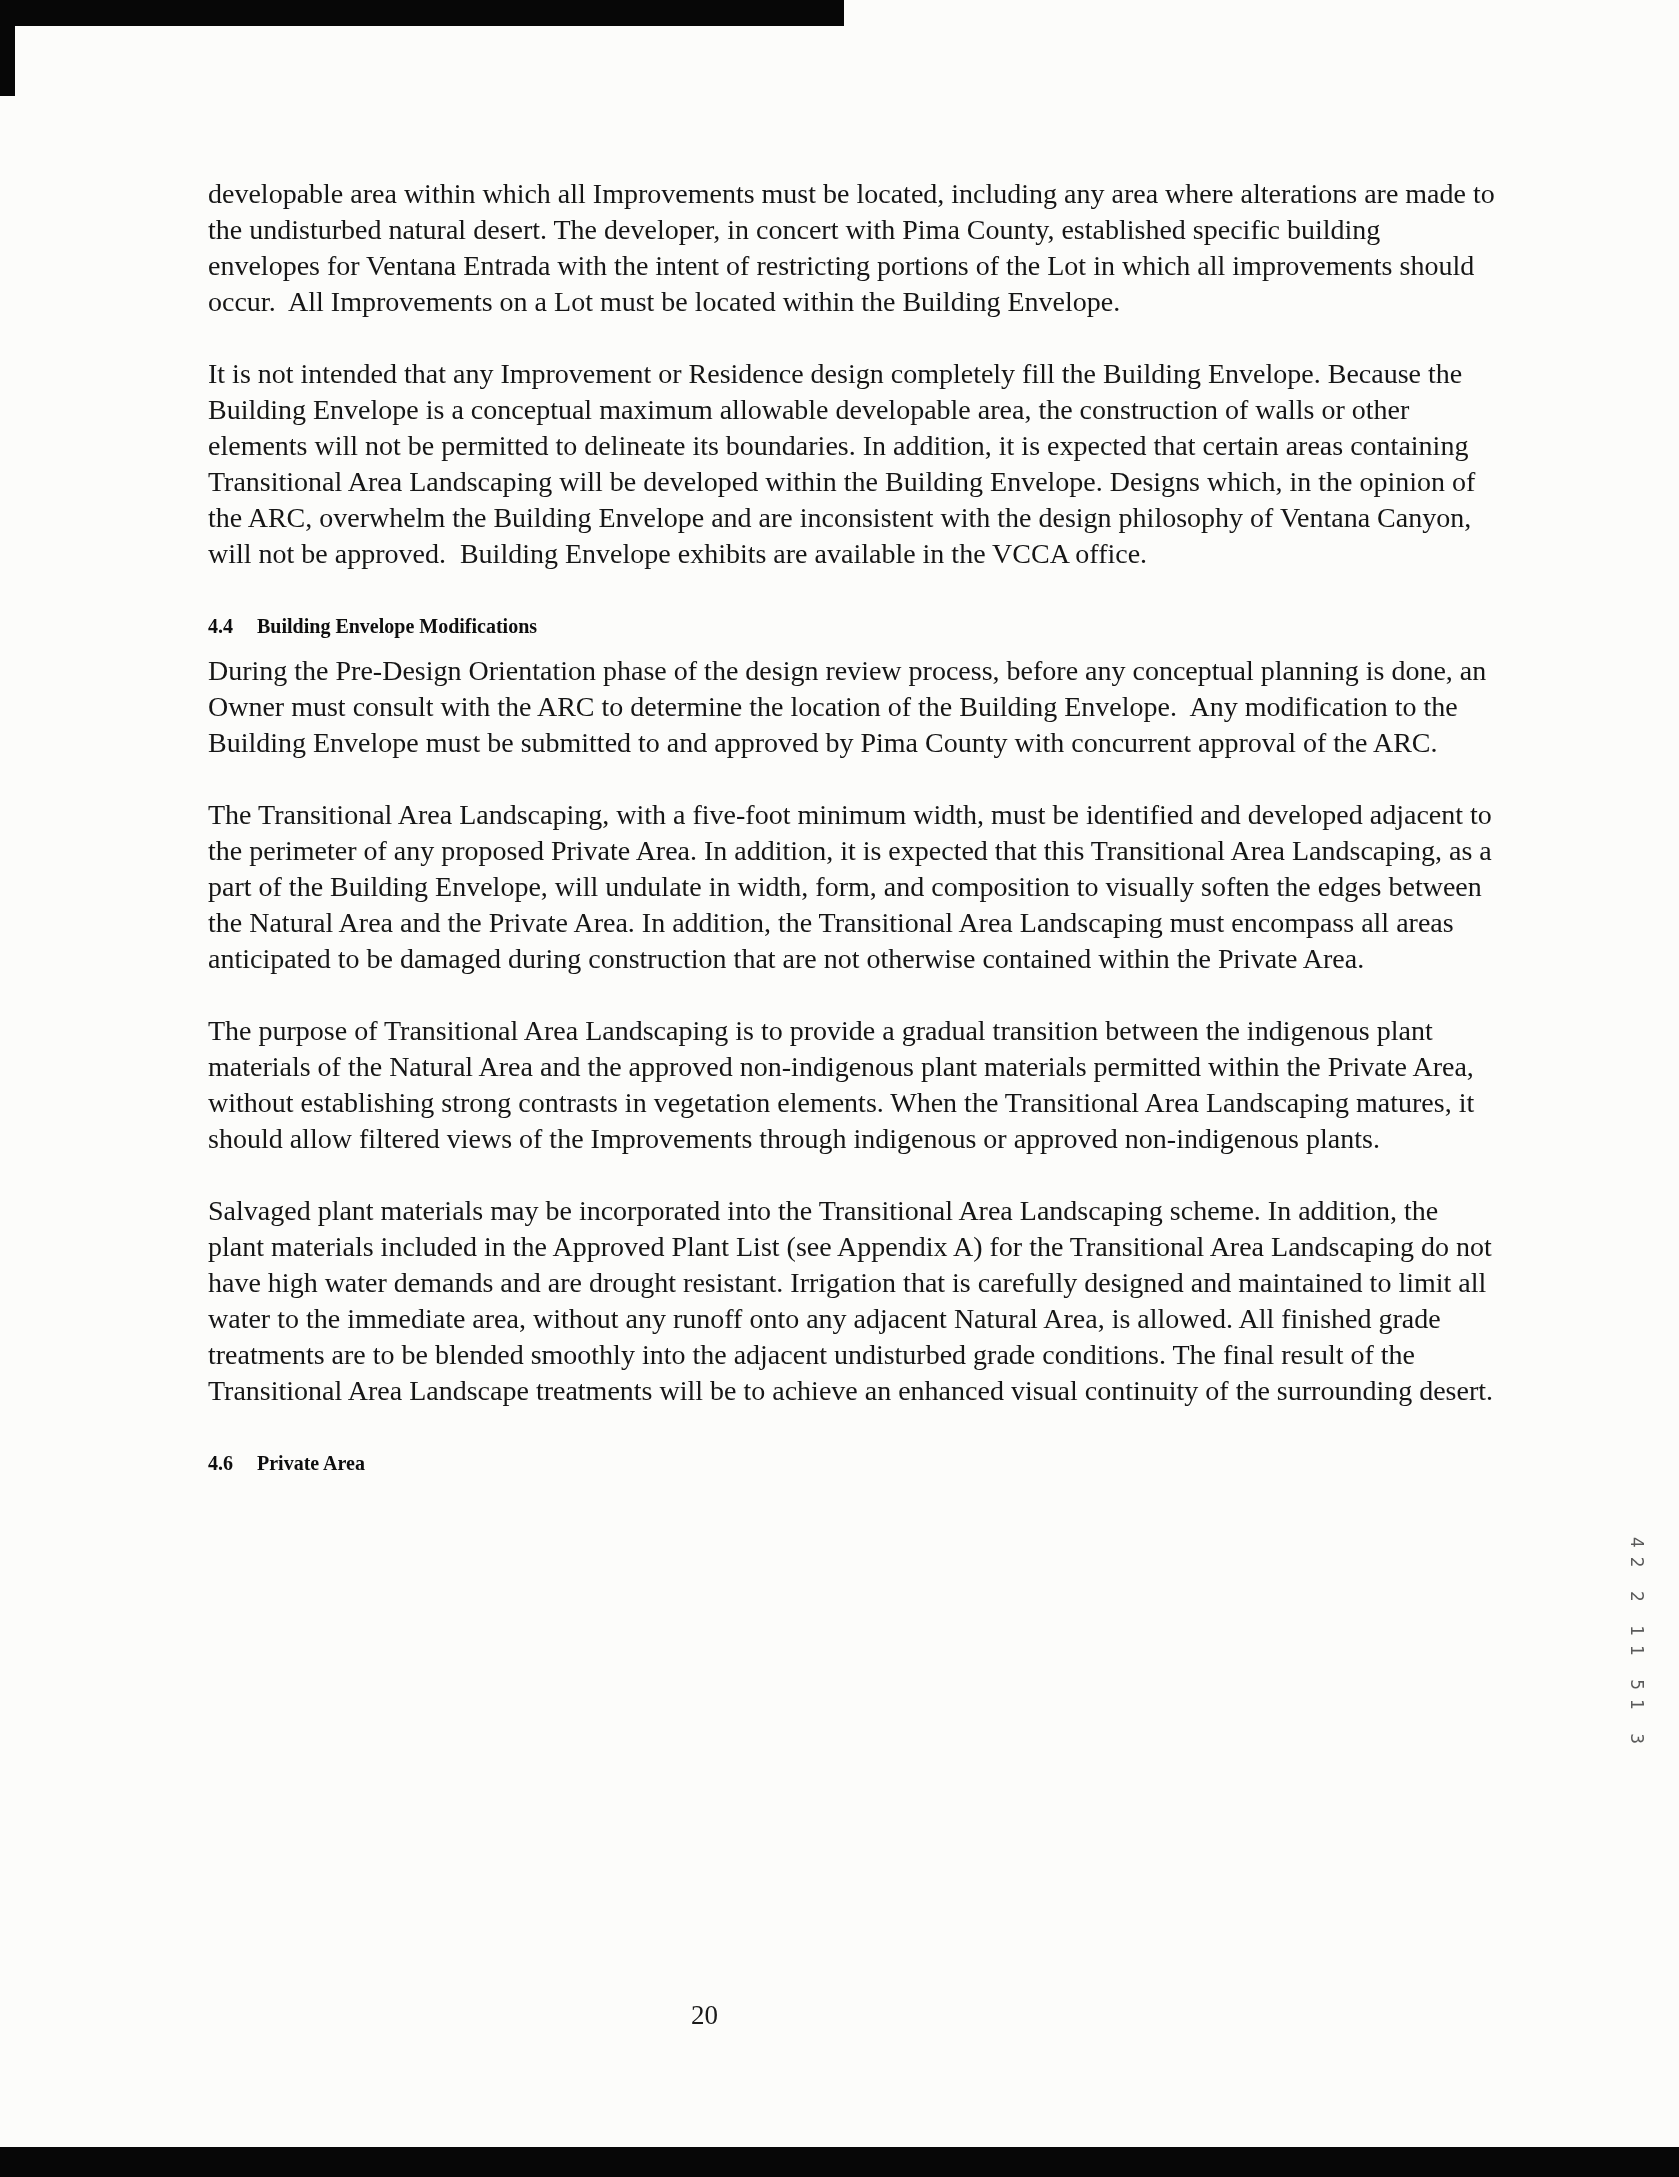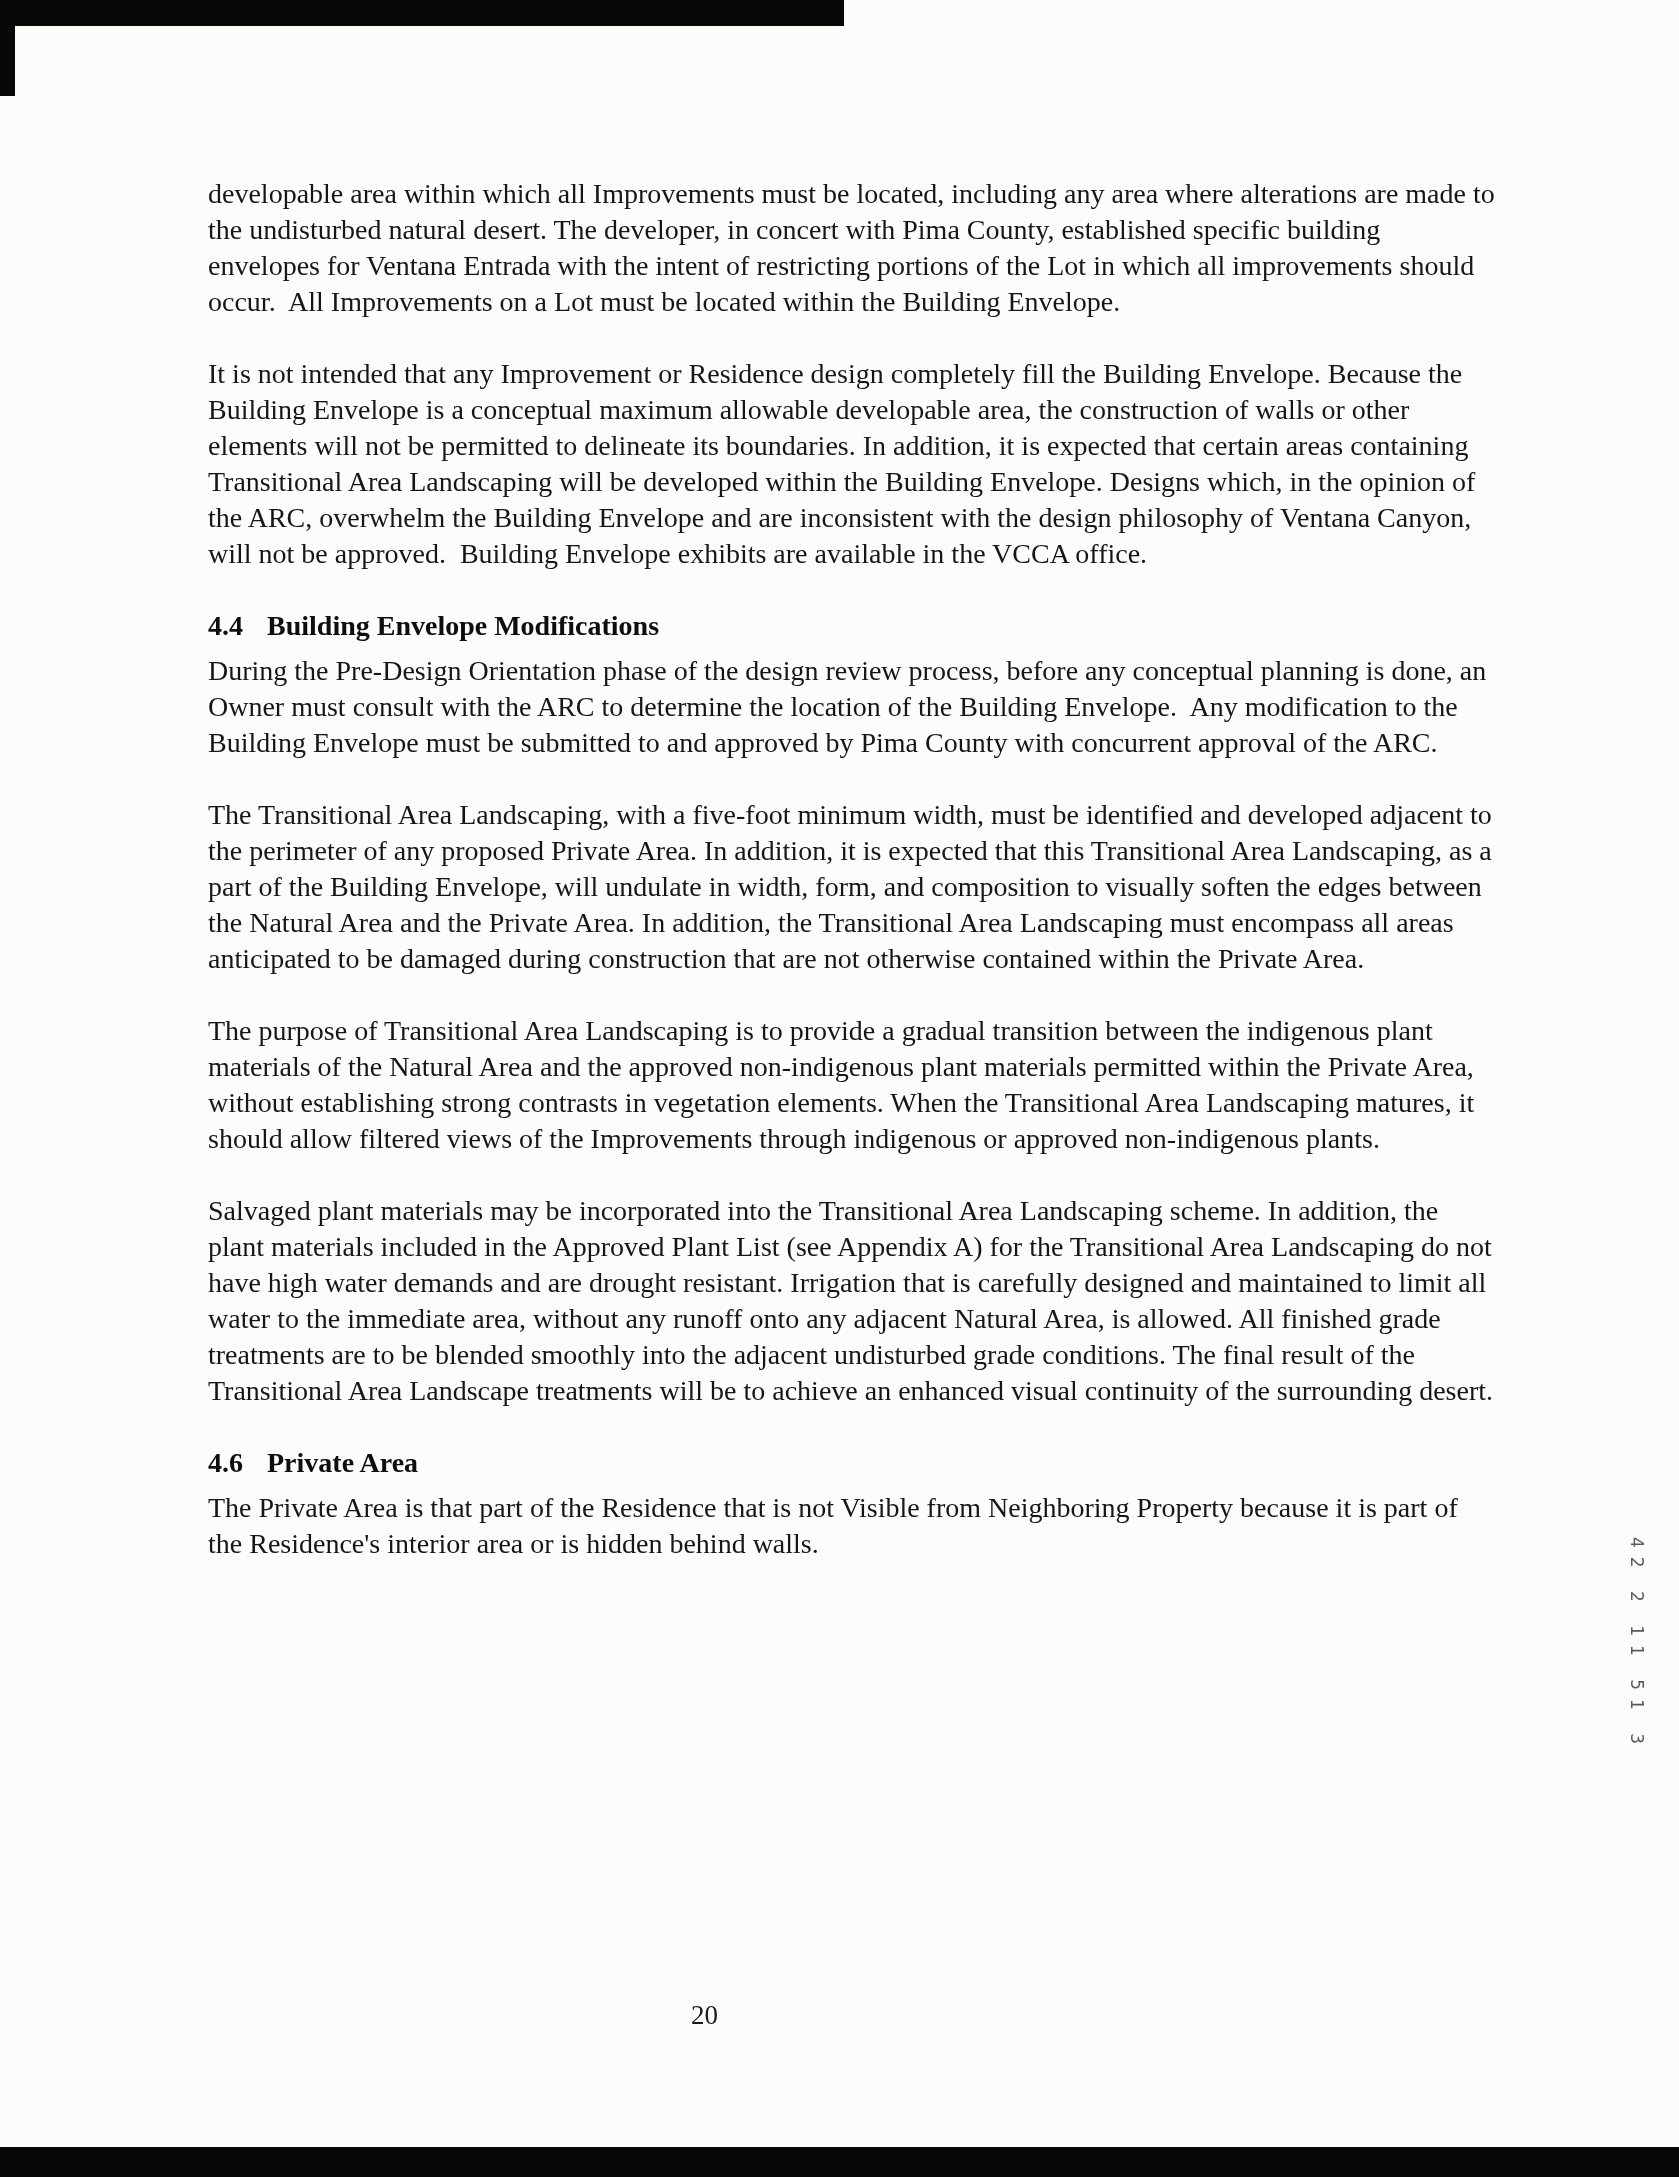--- a/index.html
+++ b/index.html
@@ -31,21 +31,21 @@
     line-height: 36px;
     text-align: left;
   }
   .content p {
     margin: 36px 0 0 0;
     white-space: pre-wrap;
   }
   .content p:first-child { margin-top: 0; }
   .content h2 {
     margin: 36px 0 0 0;
-    font-size: 28px;
+    font-size: 20px;
     line-height: 36px;
     font-weight: bold;
     color: #0e0e0e;
   }
   .content h2 + p { margin-top: 9px; }
   .sec-num { margin-right: 24px; }
 
   .page-number {
     position: absolute;
     left: 0;
@@ -91,21 +91,20 @@
 
 
     <p>The Transitional Area Landscaping, with a five-foot minimum width, must be identified and developed adjacent to the perimeter of any proposed Private Area. In addition, it is expected that this Transitional Area Landscaping, as a part of the Building Envelope, will undulate in width, form, and composition to visually soften the edges between the Natural Area and the Private Area. In addition, the Transitional Area Landscaping must encompass all areas anticipated to be damaged during construction that are not otherwise contained within the Private Area.</p>
 
     <p>The purpose of Transitional Area Landscaping is to provide a gradual transition between the indigenous plant materials of the Natural Area and the approved non-indigenous plant materials permitted within the Private Area, without establishing strong contrasts in vegetation elements. When the Transitional Area Landscaping matures, it should allow filtered views of the Improvements through indigenous or approved non-indigenous plants.</p>
 
     <p>Salvaged plant materials may be incorporated into the Transitional Area Landscaping scheme. In addition, the plant materials included in the Approved Plant List (see Appendix A) for the Transitional Area Landscaping do not have high water demands and are drought resistant. Irrigation that is carefully designed and maintained to limit all water to the immediate area, without any runoff onto any adjacent Natural Area, is allowed. All finished grade treatments are to be blended smoothly into the adjacent undisturbed grade conditions. The final result of the Transitional Area Landscape treatments will be to achieve an enhanced visual continuity of the surrounding desert.</p>
 
     <h2><span class="sec-num">4.6</span><span>Private Area</span></h2>
 
-    <p>The Private Area is that part of the Residence that is not Visible from Neighboring Property because it is part of the Residence's interior area or is hidden behind walls.</p>
 
   </div>
 
   <div class="margin-note">42 2 11   51 3</div>
 
   <div class="page-number">20</div>
 
 </div>
 
 

